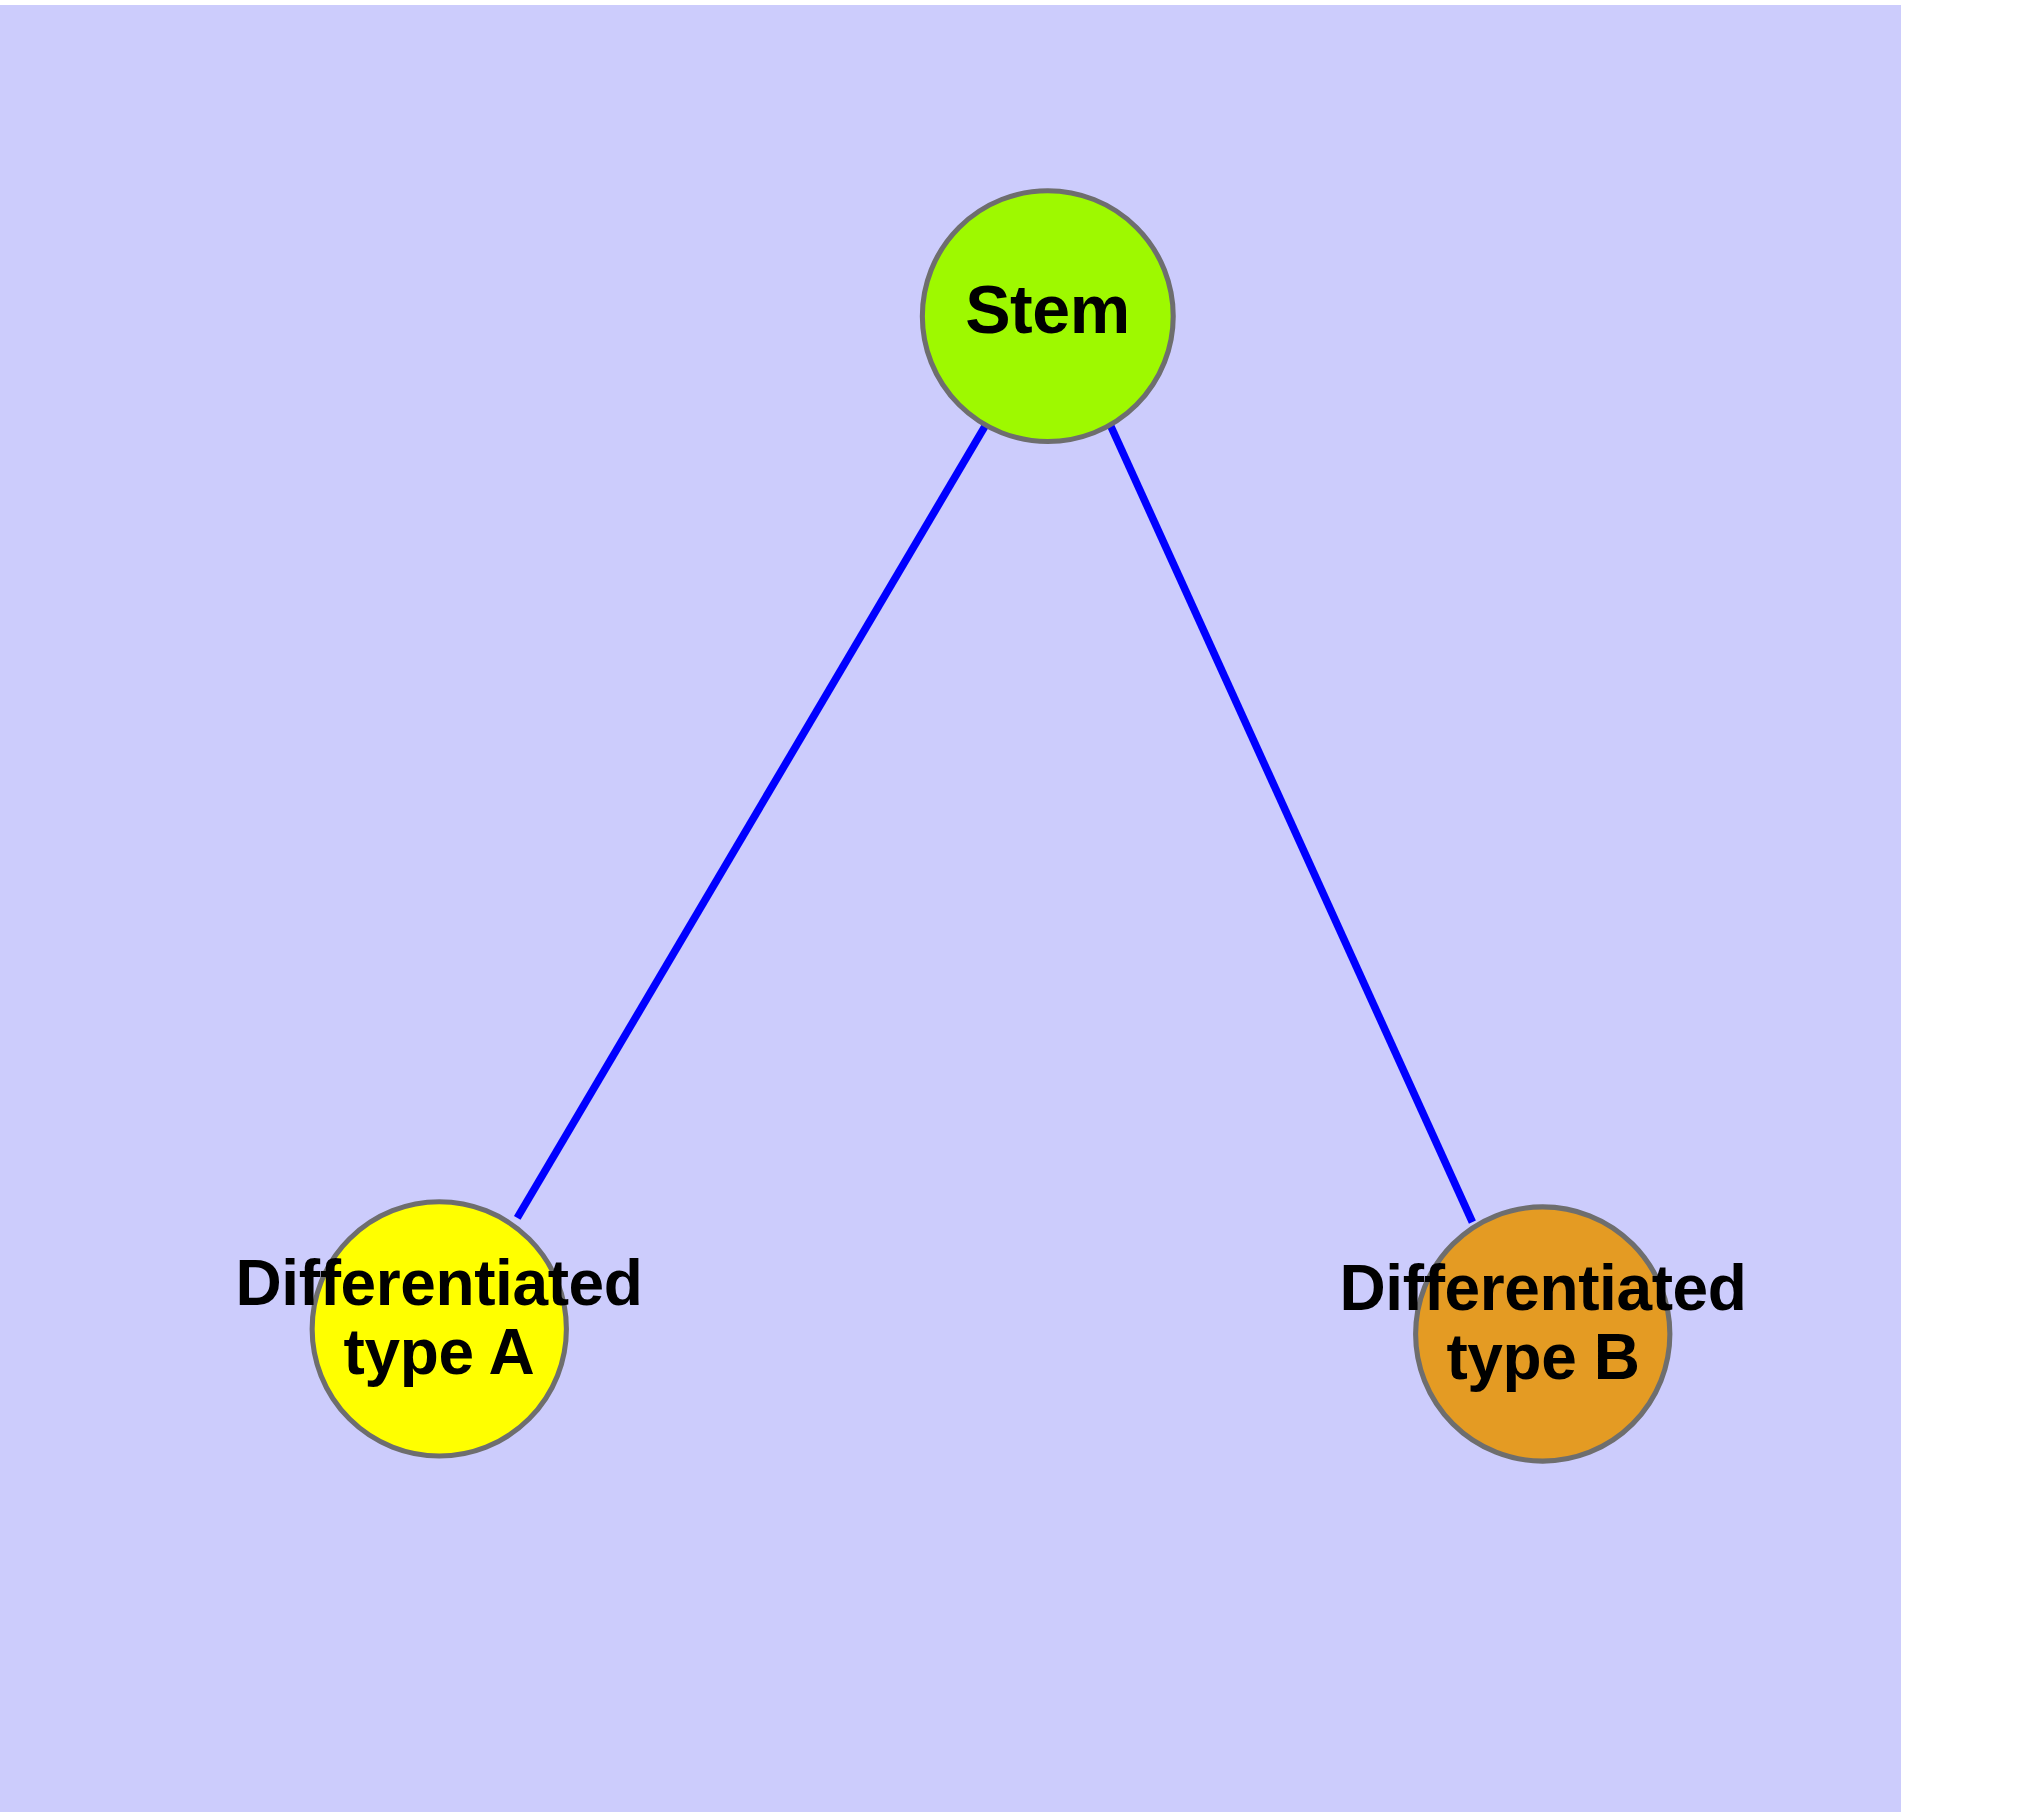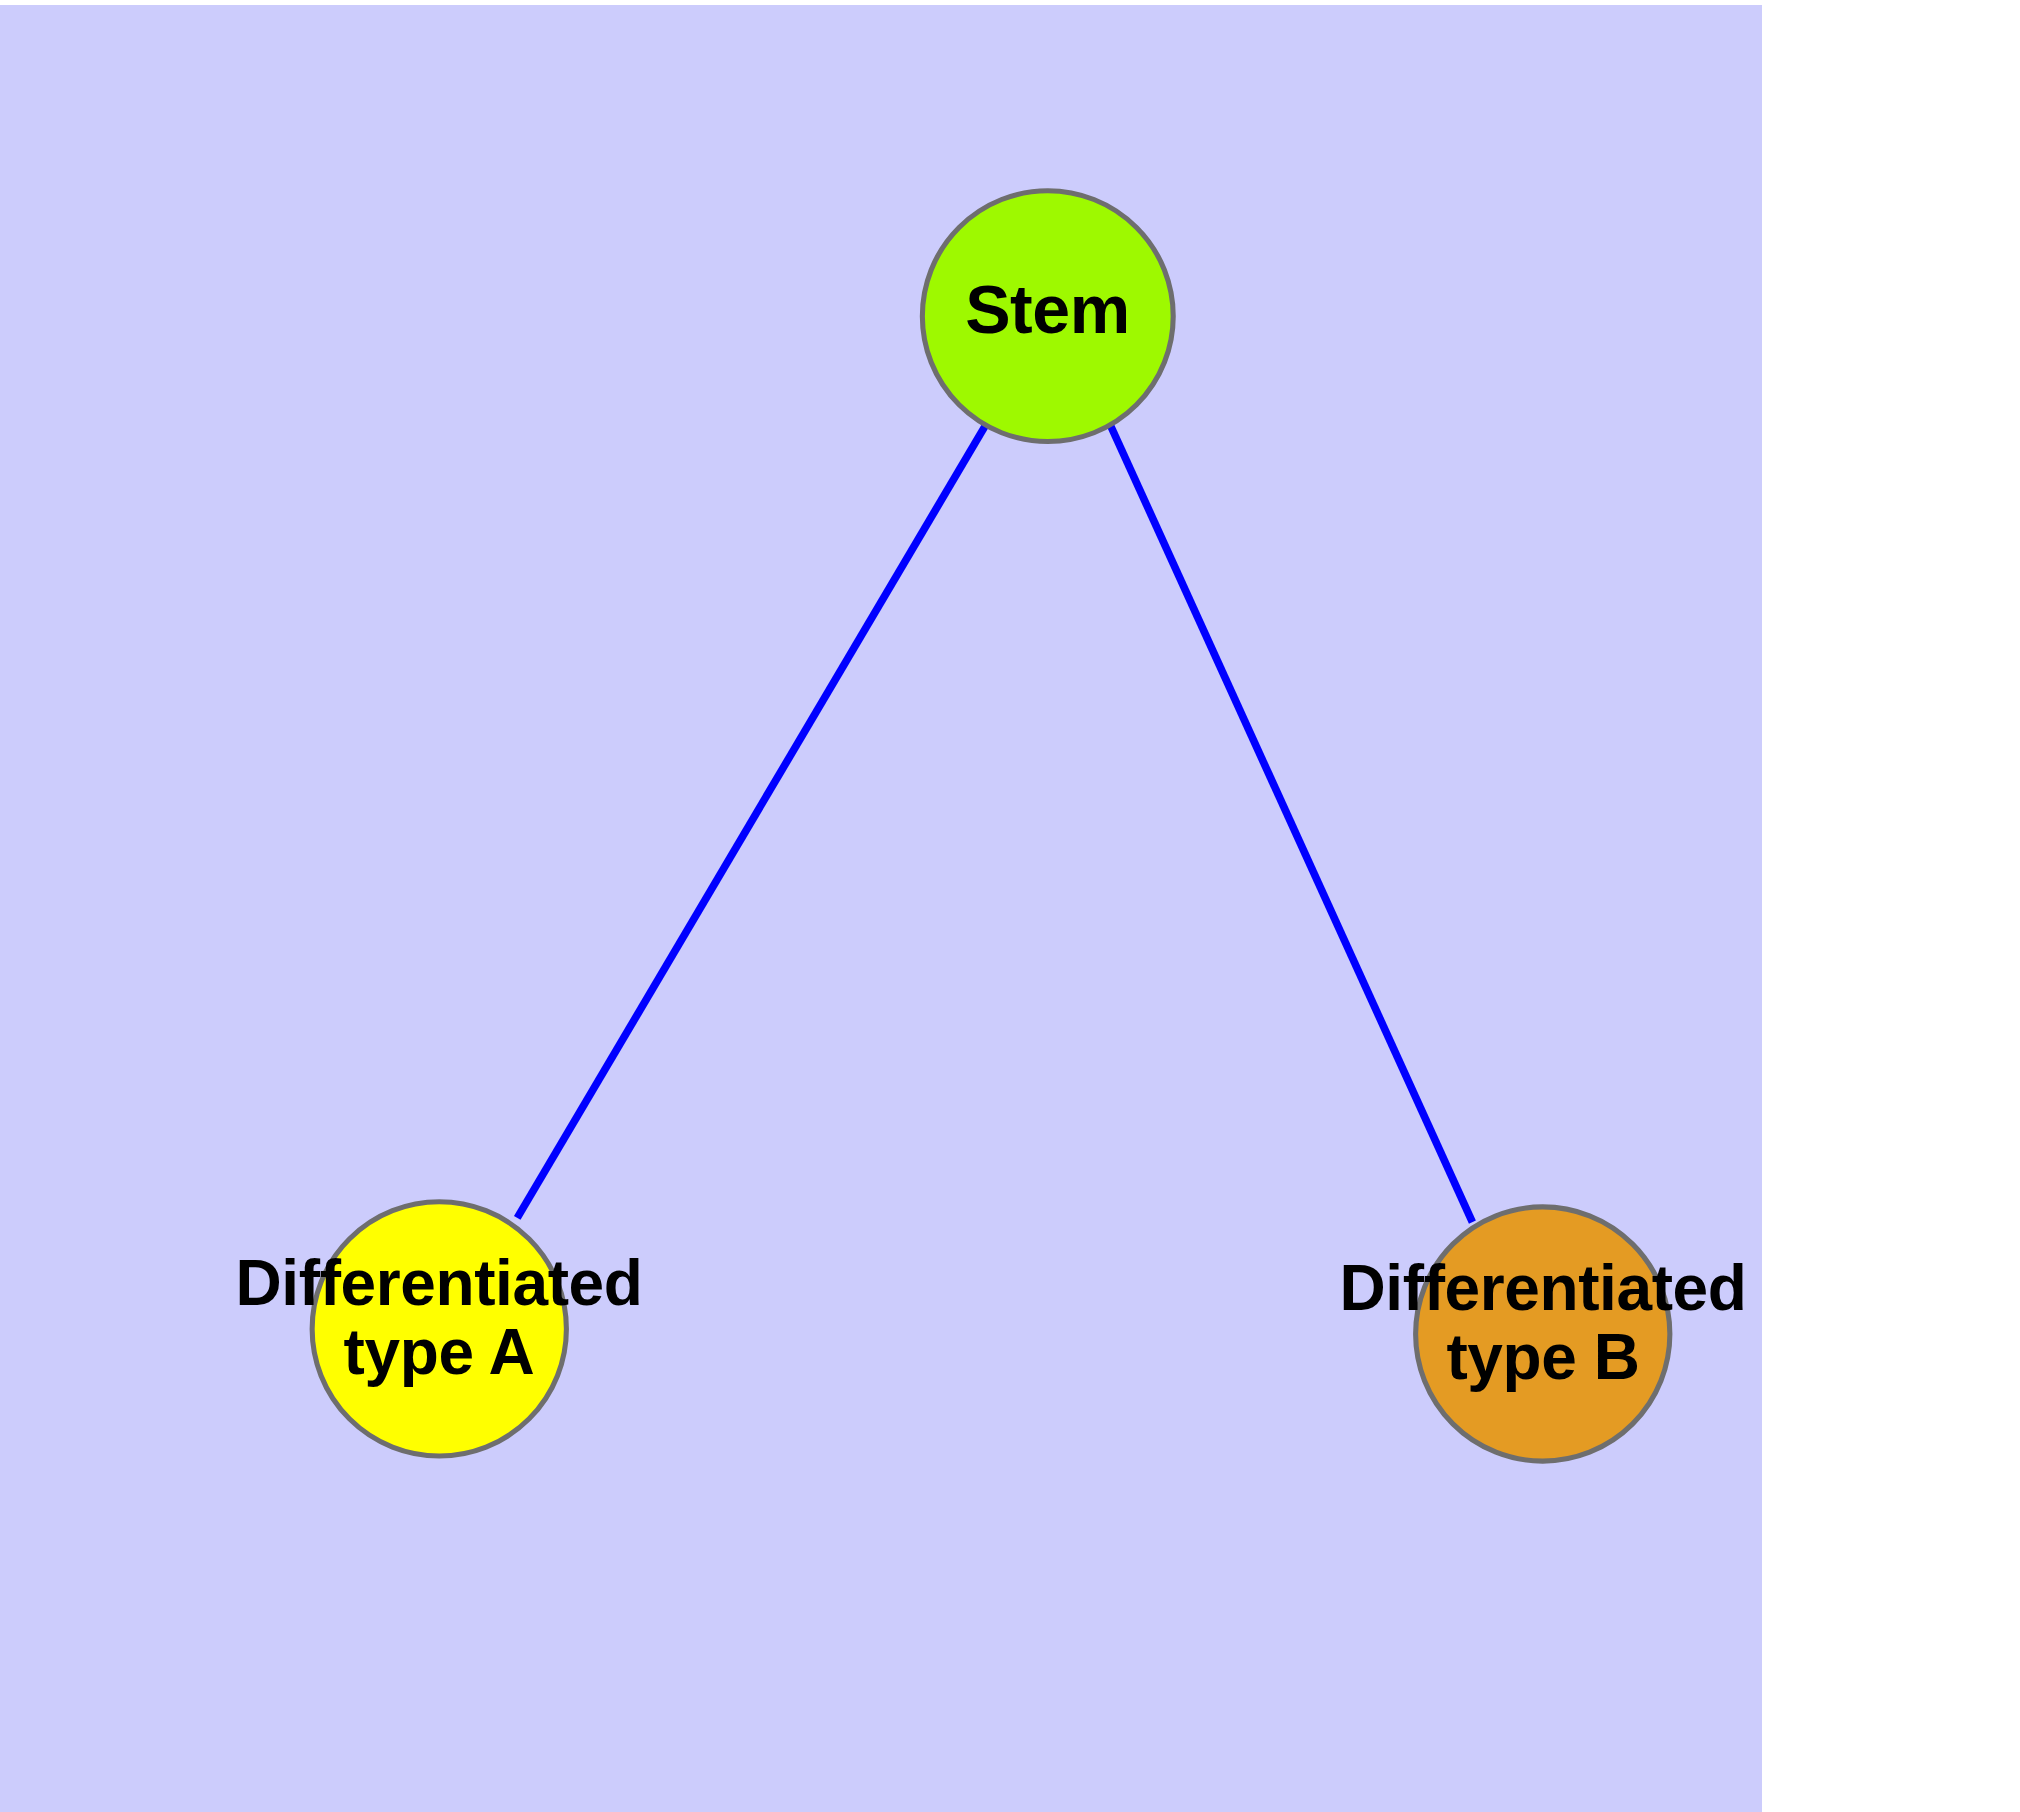--- a/index.html
+++ b/index.html
@@ -2,21 +2,21 @@
 <html style="font-size:13.6px"><head>
 <meta charset="utf-8">
 <style>
   html, body {
     margin: 0;
     padding: 0;
     background: #ffffff;
   }
   #canvas {
     position: relative;
-    width: 1762px;
+    width: 1901px;
     height: 1812px;
     background: #ccccfc;
     overflow: hidden;
     font-family: "Liberation Sans", sans-serif;
   }
   #top-strip {
     position: absolute;
     left: 0;
     top: 0;
     width: 2021px;

